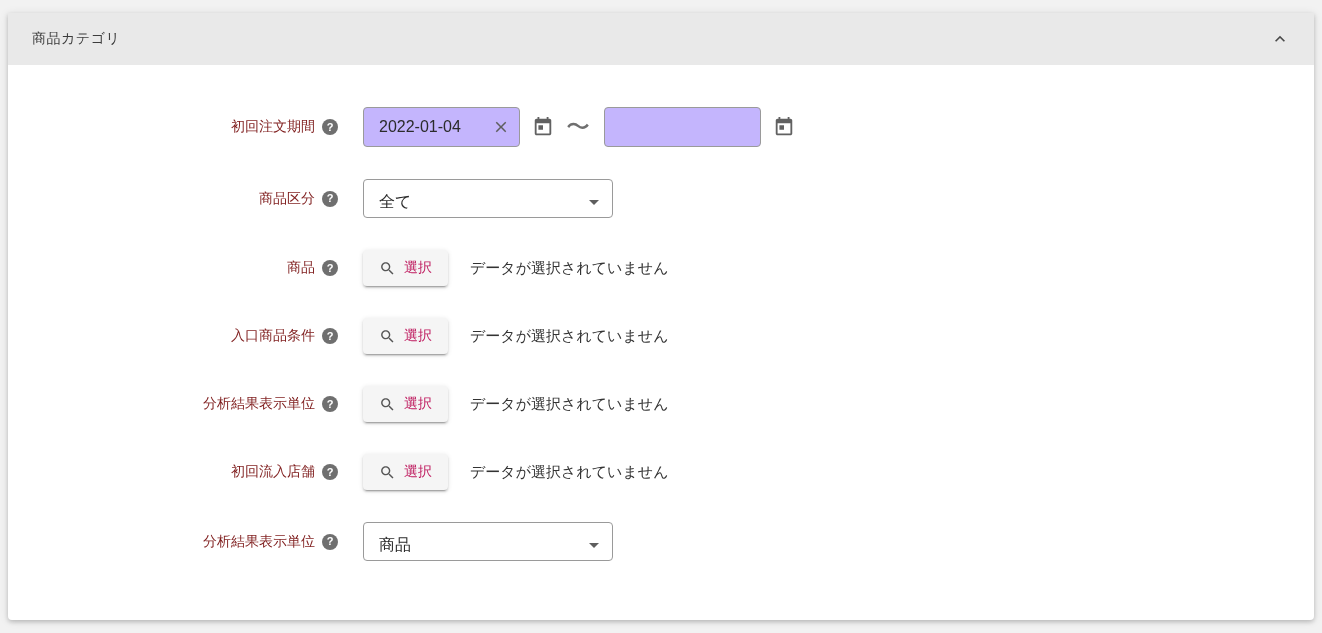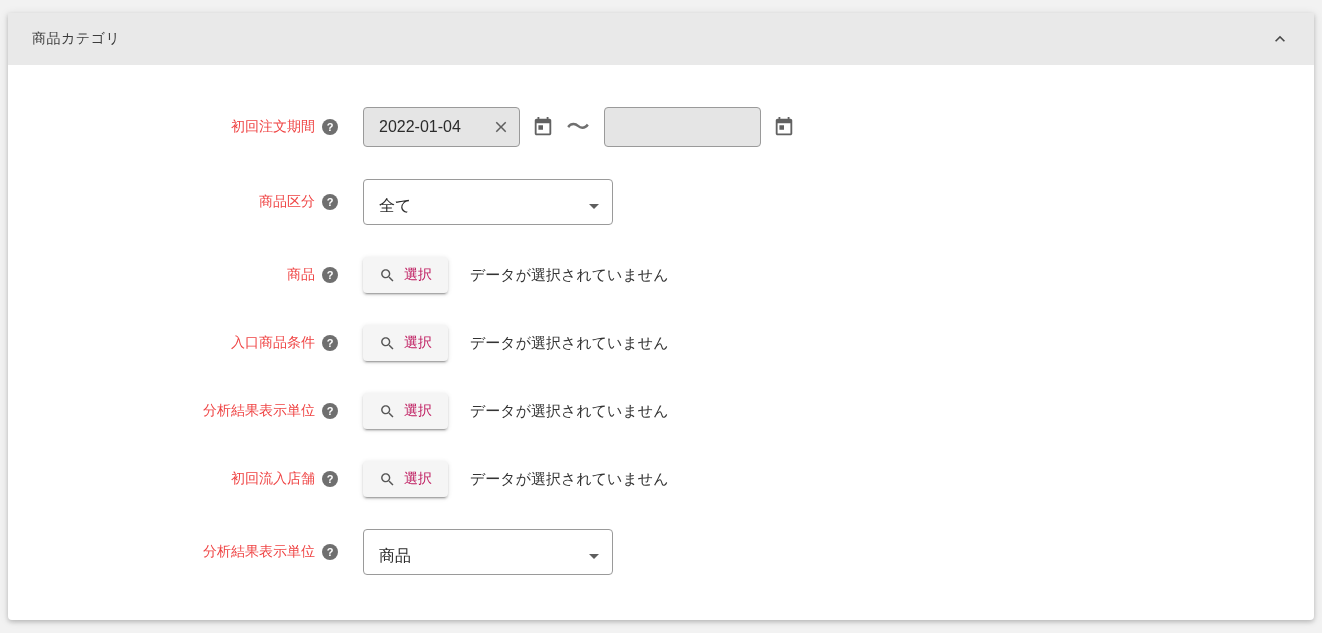--- a/index.html
+++ b/index.html
@@ -44,21 +44,21 @@
   .label-col {
     width: 330px;
     display: flex;
     align-items: center;
     justify-content: flex-end;
     gap: 7px;
     flex: none;
   }
   .field-label {
     font-size: 14px;
-    color: #ef4444;
+    color: #7f1d1d;
     white-space: nowrap;
   }
   .help-icon {
     width: 16px; height: 16px;
     border-radius: 50%;
     background: #6f6f6f;
     color: #ffffff;
     font-size: 11px;
     font-weight: bold;
     display: inline-flex;
@@ -72,21 +72,21 @@
     margin-left: 25px;
     display: flex;
     align-items: center;
   }
   
   .date-input-wrap {
     position: relative;
     width: 157px; height: 40px;
     border: 1px solid #9a9a9a;
     border-radius: 4px;
-    background: #e5e5e5;
+    background: #c4b5fd;
     display: flex;
     align-items: center;
   }
   .date-input {
     border: none;
     outline: none;
     width: 100%;
     height: 100%;
     padding: 0 30px 0 15px;
     font-size: 16px;
@@ -111,21 +111,21 @@
     cursor: pointer;
   }
   .range-separator {
     font-size: 24px;
     color: #6f6f6f;
     margin: 0 14px 0 8px;
     user-select: none;
   }
   
   .select-box {
-    width: 250px; height: 46px;
+    width: 250px; height: 39px;
     border: 1px solid #9a9a9a;
     border-radius: 4px;
     background: #fff;
     display: flex;
     align-items: center;
     justify-content: space-between;
     padding: 8px 13px 0 15px;
     cursor: pointer;
   }
   .select-value {

